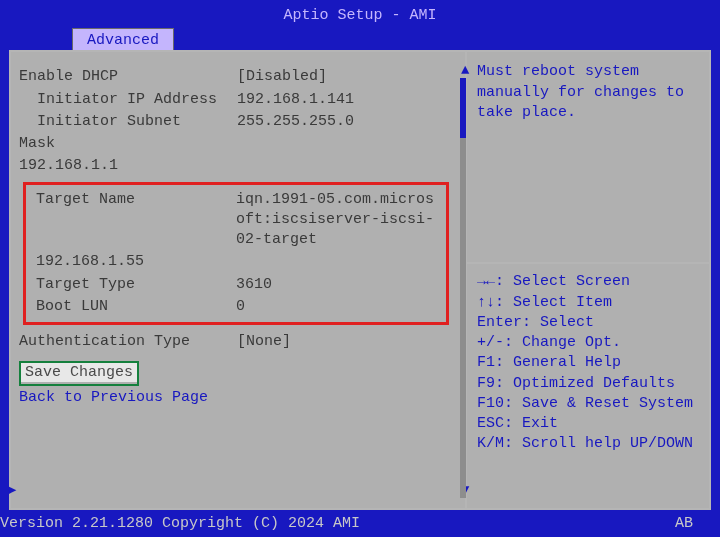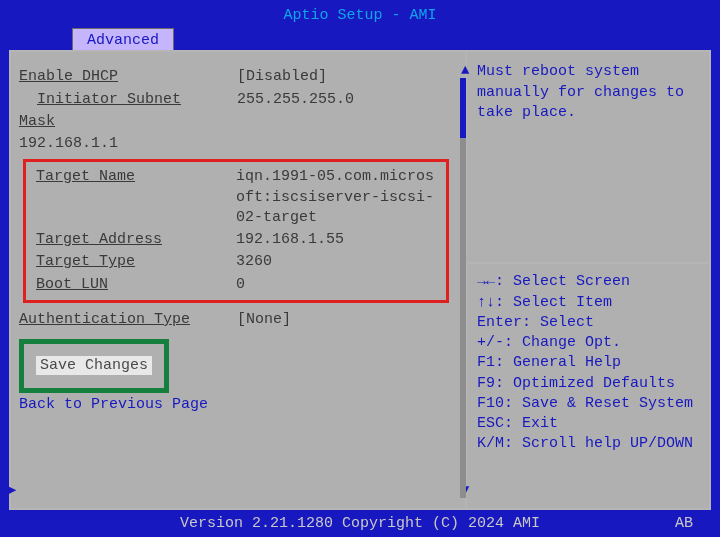--- a/index.html
+++ b/index.html
@@ -6,21 +6,21 @@
   html, body { width: 720px; height: 537px; overflow: hidden; }
   body {
     background: #1818c0;
     font-family: "Courier New", monospace;
     font-size: 15px;
     color: #c8c8c8;
     line-height: 1.35;
   }
   .title-bar {
     text-align: center;
-    color: #0ea5e9;
+    color: #c4b5fd;
     padding: 6px 0 2px;
   }
   .tab-row {
     padding-left: 72px;
     height: 22px;
   }
   .tab {
     display: inline-block;
     background: #c4b5fd;
     color: #1818c0;
@@ -63,34 +63,34 @@
     margin: 0 -10px 8px -12px;
   }
   .key-hints {
     flex: 1;
     color: #1818c0;
   }
   .row {
     display: flex;
     padding: 1px 0;
   }
-  .row .label { flex: 0 0 218px; white-space: pre; text-decoration: underline; }
+  .row .label { flex: 0 0 218px; white-space: pre; }
   .row .value { flex: 1; white-space: pre-wrap; word-break: break-all; }
   .indent-1 { padding-left: 18px; }
   .highlight-box {
     border: 3px solid #e02020;
     margin: 4px 10px 4px 4px;
     padding: 4px 4px 4px 10px;
   }
   .highlight-box .row .label { flex: 0 0 200px; }
   .save-row { margin-top: 8px; }
   .save-highlight {
-    border: 5px solid #15803d;
+    border: 2px solid #15803d;
     display: inline-block;
-    padding: 12px;
+    padding: 0;
     background: #b0b0b0;
   }
   .save-highlight .inner {
     background: #e8e8e8;
     color: #4a4a4a;
     padding: 1px 4px;
   }
   .back-row {
     color: #1818c0;
     padding: 2px 0 0 0;
@@ -118,21 +118,20 @@
     background: #8d8d8d;
   }
   .scrollbar-thumb {
     position: absolute;
     top: 0;
     width: 6px;
     height: 60px;
     background: #1818c0;
   }
   .footer {
-    text-align: center;
     color: #c8c8c8;
     padding: 4px 0 0;
     font-size: 15px;
   }
   .ab-indicator {
     position: absolute;
     right: 27px;
     bottom: 3px;
     color: #c8c8c8;
     background: #1818c0;
@@ -153,42 +152,45 @@
   <div class="panels">
     <div class="left-panel">
 
       <div class="scroll-arrow scroll-up-left">▲</div>
 
       <div class="row">
         <span class="label">Enable DHCP</span>
         <span class="value">[Disabled]</span>
       </div>
       <div class="row">
+        <span class="label indent-1">Initiator IP Address</span>
+        <span class="value">192.168.1.141</span>
+      </div>
+      <div class="row">
         <span class="label indent-1">Initiator Subnet</span>
         <span class="value">255.255.255.0</span>
       </div>
       <div class="row">
         <span class="label">Mask</span>
       </div>
       <div class="row">
         <span class="value">192.168.1.1</span>
       </div>
 
       <div class="highlight-box">
         <div class="row">
           <span class="label">Target Name</span>
           <span class="value">iqn.1991-05.com.microsoft:iscsiserver-iscsi-02-target</span>
         </div>
         <div class="row">
-          <span class="label">Target Address</span>
           <span class="value">192.168.1.55</span>
         </div>
         <div class="row">
           <span class="label">Target Type</span>
-          <span class="value">3260</span>
+          <span class="value">3610</span>
         </div>
         <div class="row">
           <span class="label">Boot LUN</span>
           <span class="value">0</span>
         </div>
       </div>
 
       <div class="row" style="margin-top:6px;">
         <span class="label">Authentication Type</span>
         <span class="value">[None]</span>

